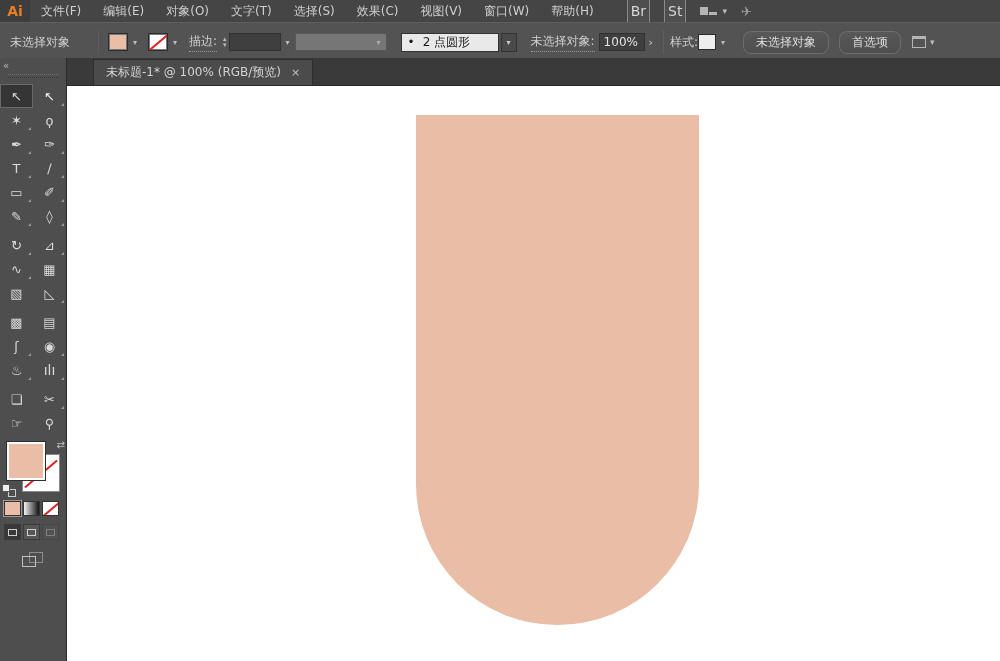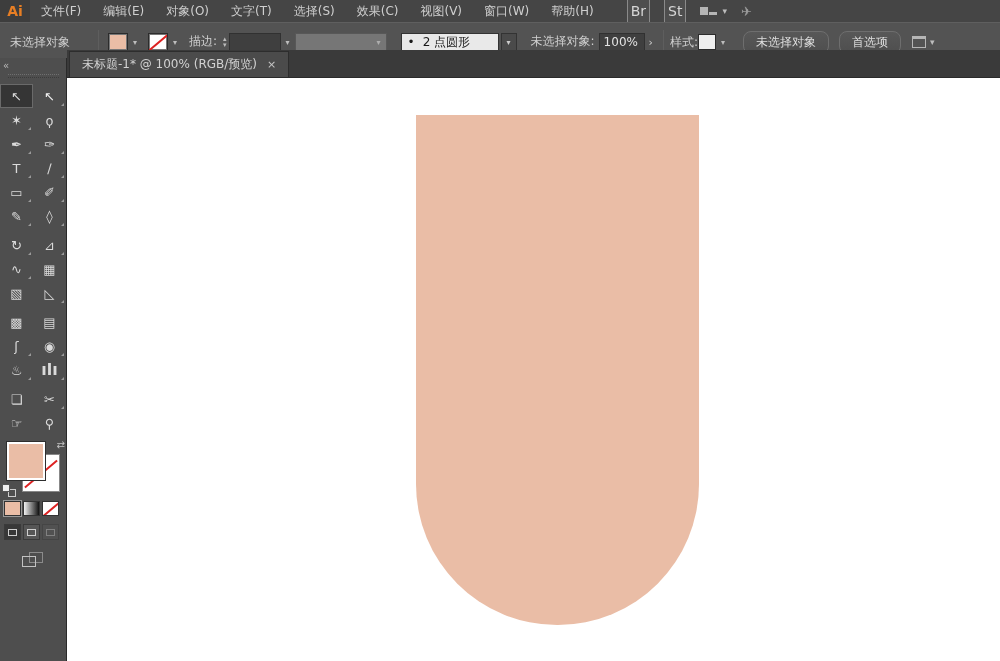--- a/index.html
+++ b/index.html
@@ -48,37 +48,37 @@
     align-items:center;justify-content:center;color:#ccc;font-size:8px;margin-left:2px;}
   #opacity-field{width:46px;display:flex;align-items:center;padding:0 4px;color:#e2e2e2;}
   .mini-btn{color:#cfcfcf;font-size:11px;padding:0 4px;}
   #style-swatch{width:18px;height:16px;background:#eee;border:1px solid #2c2c2c;}
   .bar-btn{border:1px solid #6e6e6e;border-radius:8px;padding:2px 12px;color:#dedede;margin:0 5px;
     background:linear-gradient(#585858,#4e4e4e);font-size:12px;}
   #align-group{display:flex;align-items:center;gap:4px;margin-left:6px;}
   .align-ic{width:14px;height:12px;border:1px solid #b5b5b5;border-top-width:3px;}
 
   
-  #tabbar{position:absolute;left:67px;top:50px;width:933px;height:28px;background:#3a3a3a;
-    border-bottom:1px solid #2a2a2a;display:flex;align-items:flex-end;}
+  #tabbar{position:absolute;left:67px;top:58px;width:933px;height:28px;background:#3a3a3a;
+    border-bottom:1px solid #2a2a2a;display:flex;align-items:flex-end;padding-left:24px;}
   #doc-tab{height:26px;background:#4b4b4b;border:1px solid #2d2d2d;border-bottom:none;
     display:flex;align-items:center;gap:10px;padding:0 12px;color:#d2d2d2;font-size:12px;margin-left:2px;}
   #tab-close{color:#c5c5c5;font-size:11px;cursor:default;}
 
   
   #toolspanel{position:absolute;left:0;top:58px;width:67px;height:603px;background:#4e4e4e;
     border-right:1px solid #2a2a2a;}
   #panel-collapse{position:absolute;left:3px;top:2px;color:#b9b9b9;font-size:10px;}
   #panel-grip{position:absolute;left:8px;top:16px;width:51px;height:4px;
     border-top:1px dotted #6f6f6f;border-bottom:1px dotted #3b3b3b;}
   #tools{position:absolute;left:0;top:26px;width:67px;display:flex;flex-wrap:wrap;}
   .tool{width:33px;height:24px;display:flex;align-items:center;justify-content:center;
     position:relative;color:#dadada;}
   .tool .tglyph{font-size:13px;line-height:1;}
-  .tool.small .tglyph{font-size:16px;font-weight:bold;}
+  .tool.small .tglyph{font-size:14px;}
   .tool.active{background:#353535;border:1px solid #6a6a6a;}
   .tool::after{content:"";position:absolute;right:2px;bottom:2px;border-left:3px solid transparent;
     border-bottom:3px solid #9a9a9a;}
   .tool.noflyout::after{display:none;}
   .tgap{width:67px;height:5px;}
 
   
   #fillstroke{position:absolute;left:0;top:383px;width:67px;height:58px;}
   #stroke-proxy{position:absolute;left:22px;top:13px;width:38px;height:38px;background:#fff;
     border:1px solid #888;overflow:hidden;}

